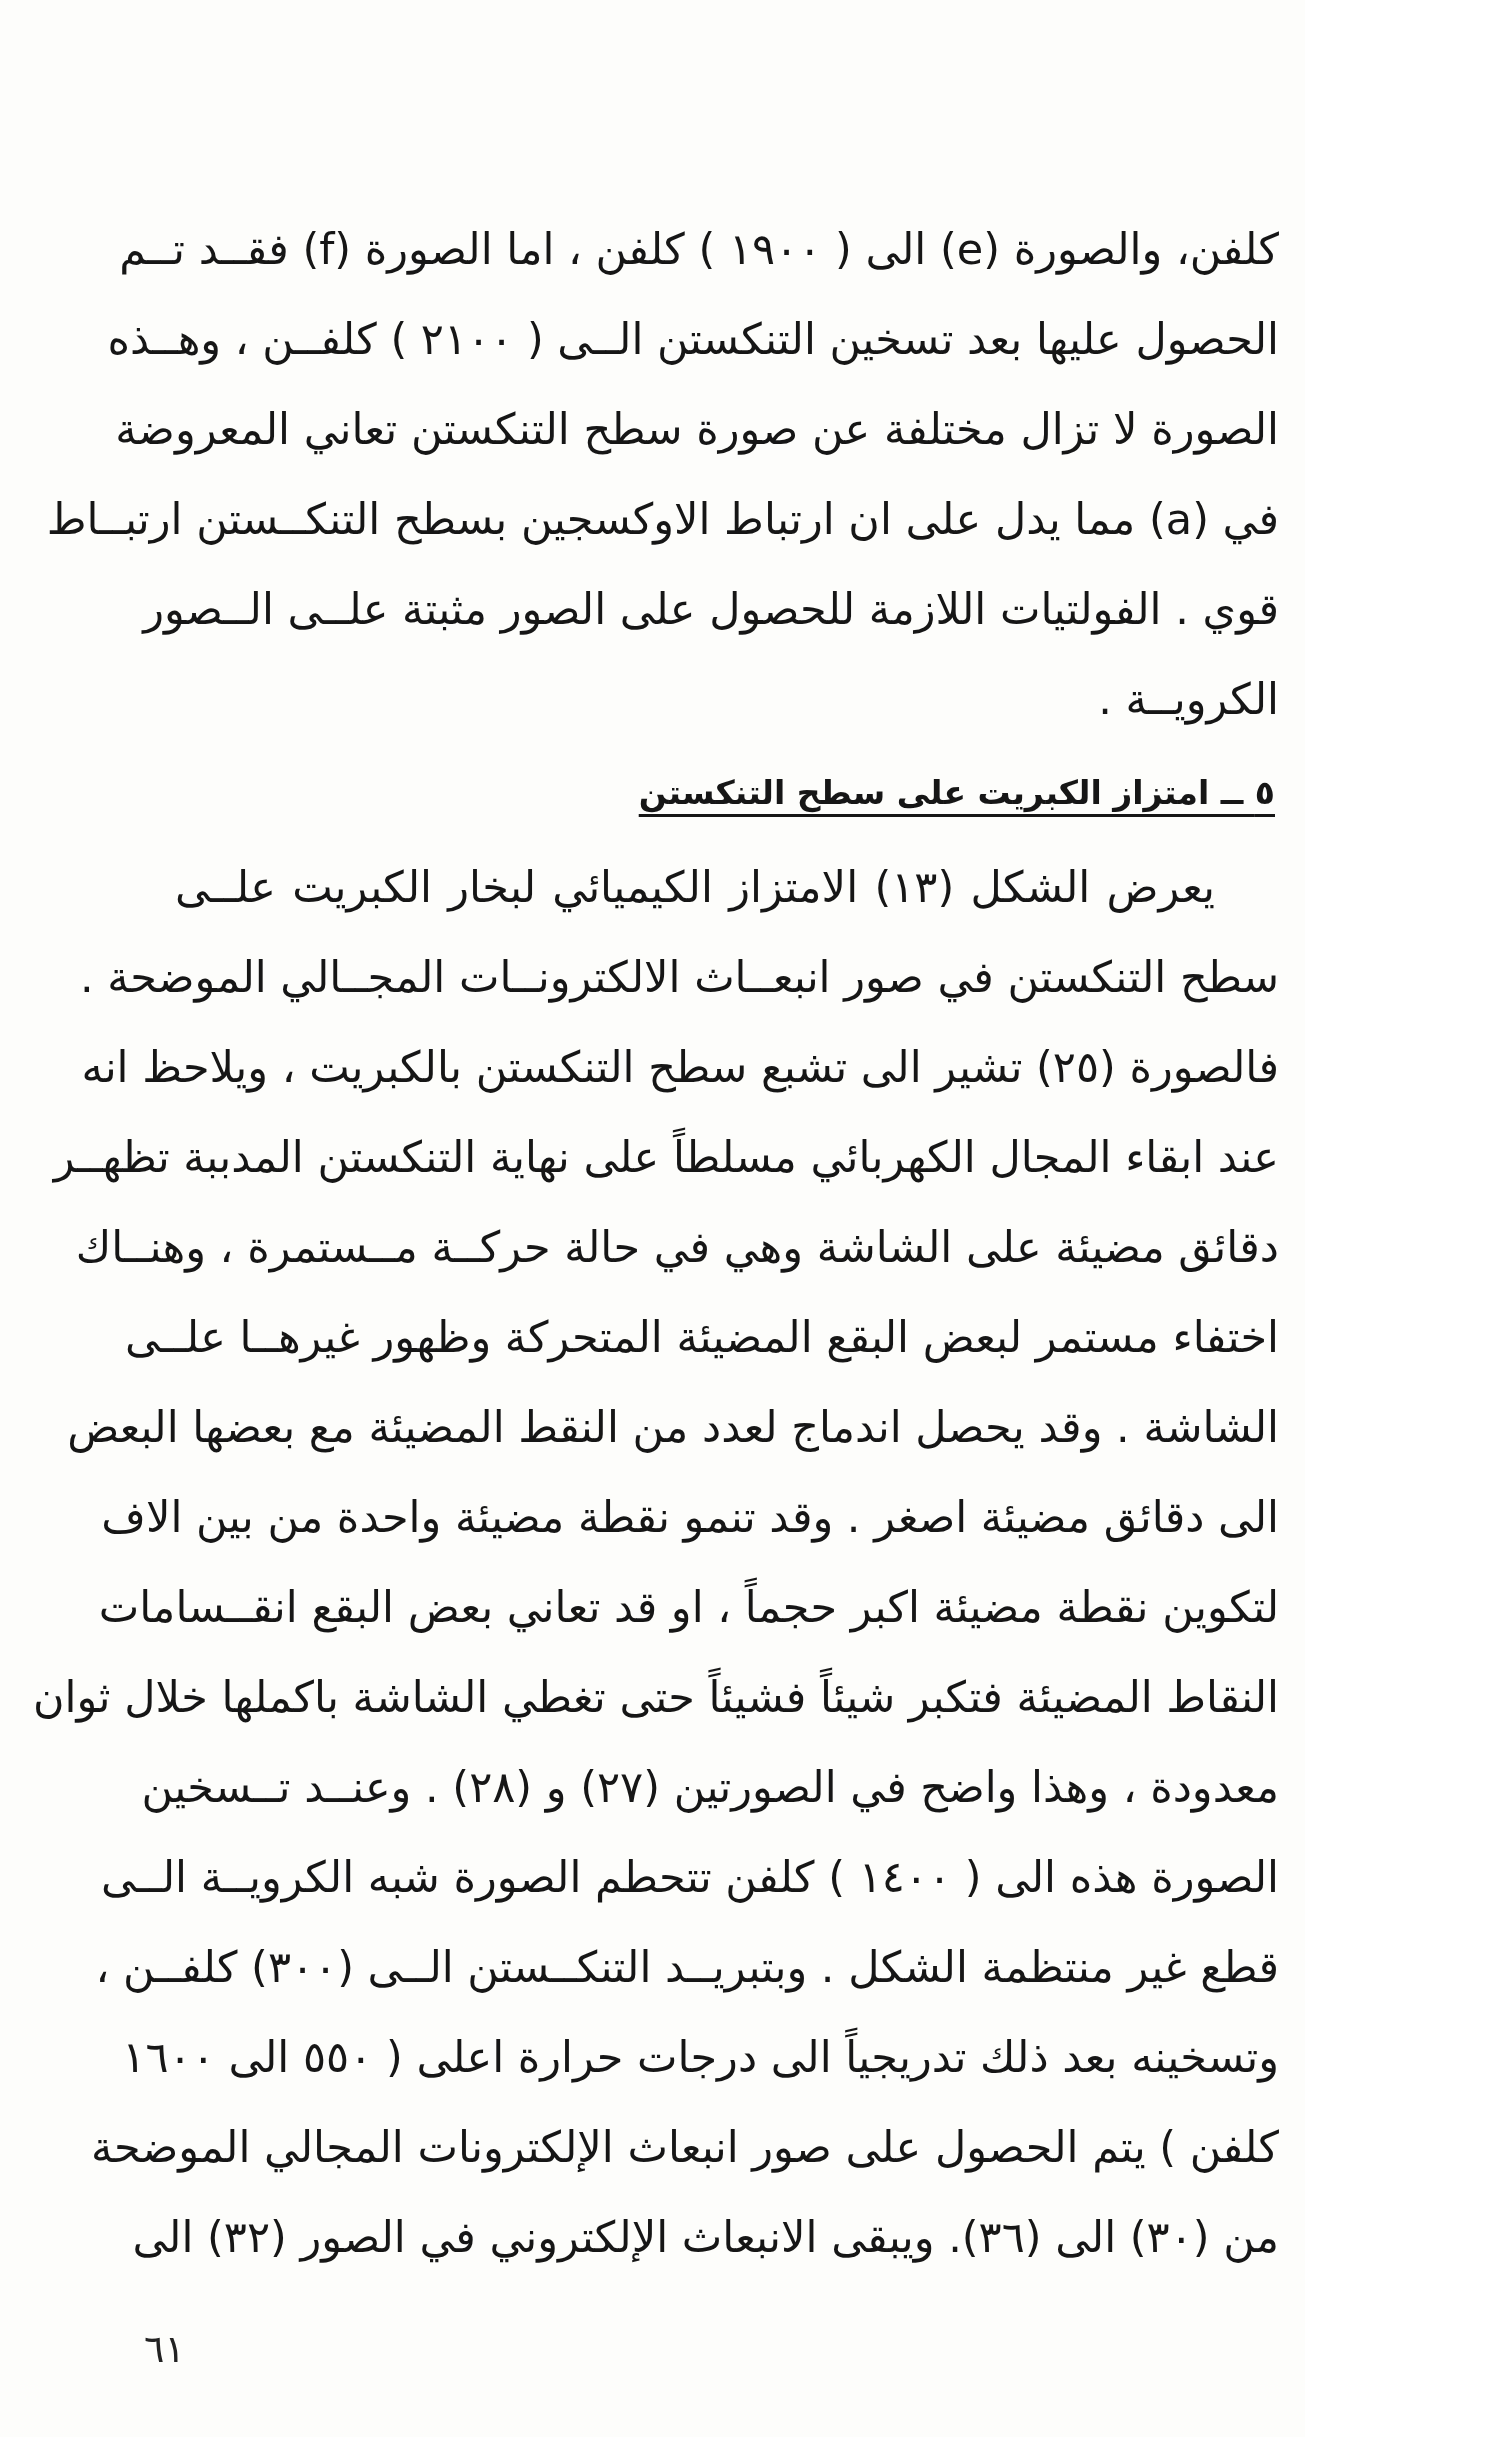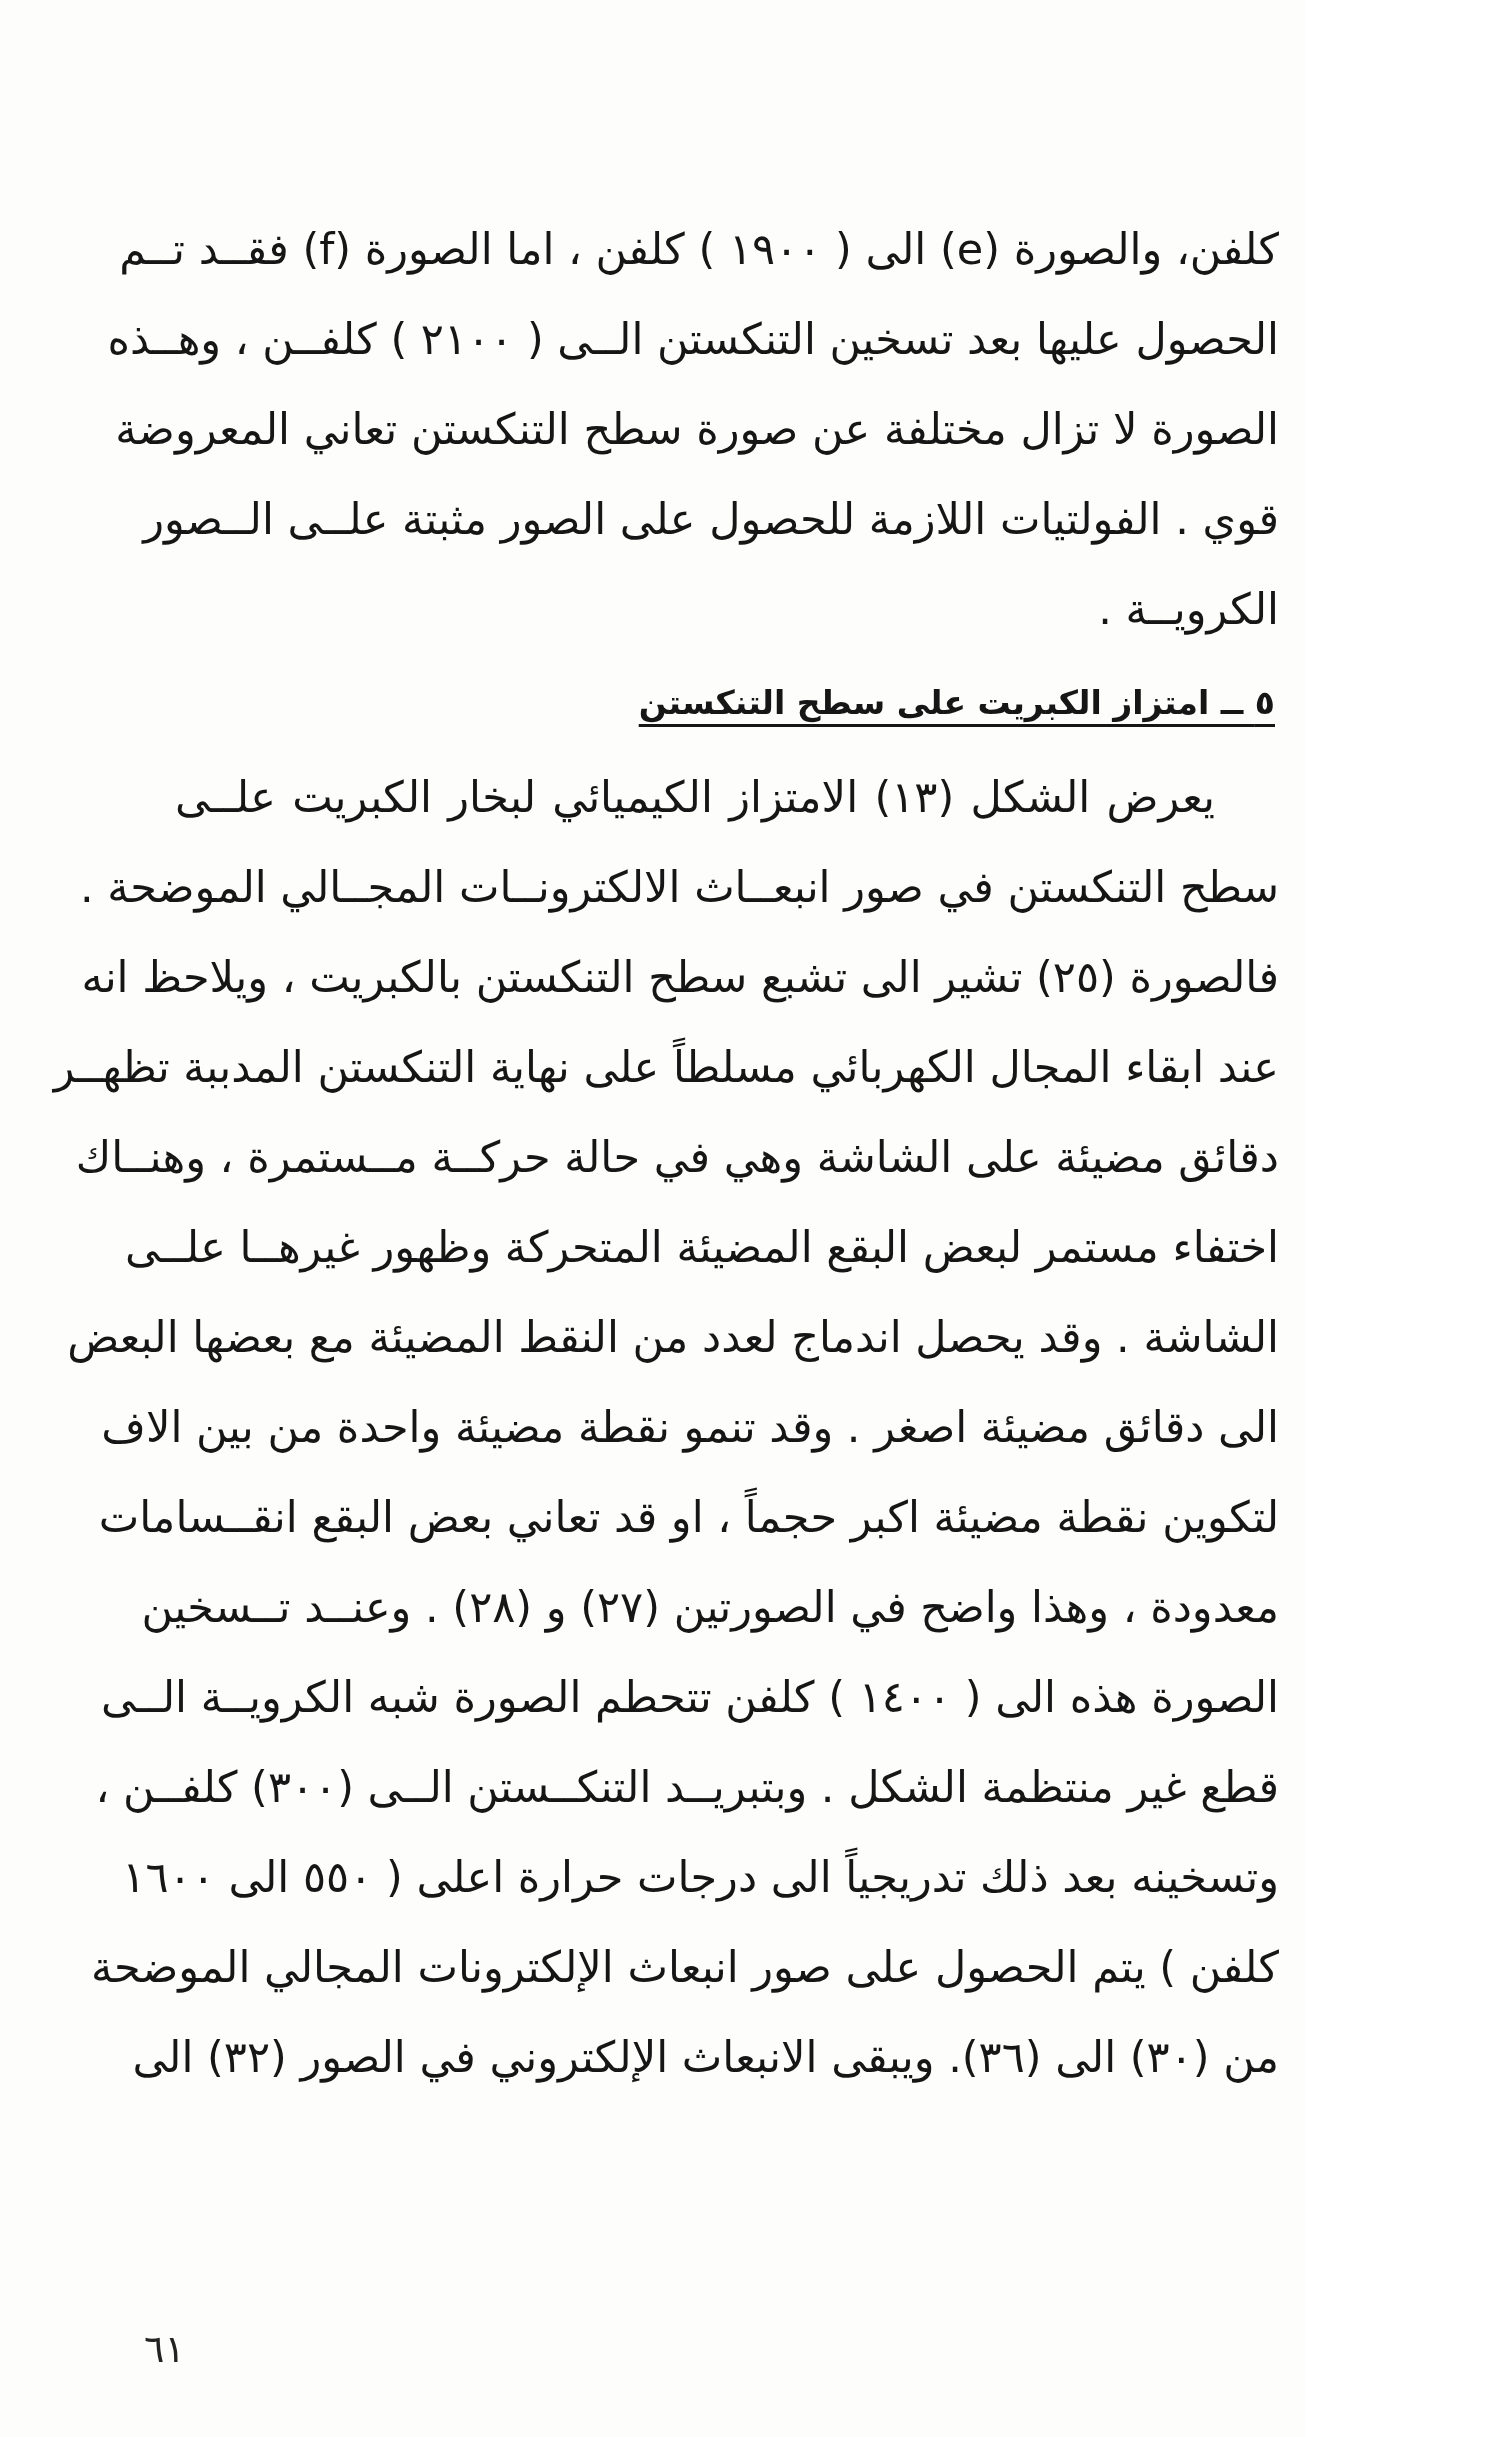--- a/index.html
+++ b/index.html
@@ -63,34 +63,36 @@
 </style>
 </head>
 <body>
 
 <div class="page">
   <div class="text-block">
 
     <div class="line">كلفن، والصورة (e) الى ( ١٩٠٠ ) كلفن ، اما الصورة (f) فقــد تــم</div>
     <div class="line">الحصول عليها بعد تسخين التنكستن الــى ( ٢١٠٠ ) كلفــن ، وهــذه</div>
     <div class="line">الصورة لا تزال مختلفة عن صورة سطح التنكستن تعاني المعروضة</div>
+    <div class="line">في (a) مما يدل على ان ارتباط الاوكسجين بسطح التنكــستن ارتبــاط</div>
     <div class="line">قوي . الفولتيات اللازمة للحصول على الصور مثبتة علــى الــصور</div>
     <div class="line short">الكرويــة .</div>
 
     <h2 class="heading"><span>٥ ــ امتزاز الكبريت على سطح التنكستن</span></h2>
 
     <div class="line indent">يعرض الشكل (١٣) الامتزاز الكيميائي لبخار الكبريت علــى</div>
     <div class="line">سطح التنكستن في صور انبعــاث الالكترونــات المجــالي الموضحة .</div>
     <div class="line">فالصورة (٢٥) تشير الى تشبع سطح التنكستن بالكبريت ، ويلاحظ انه</div>
     <div class="line">عند ابقاء المجال الكهربائي مسلطاً على نهاية التنكستن المدببة تظهــر</div>
     <div class="line">دقائق مضيئة على الشاشة وهي في حالة حركــة مــستمرة ، وهنــاك</div>
     <div class="line">اختفاء مستمر لبعض البقع المضيئة المتحركة وظهور غيرهــا علــى</div>
     <div class="line">الشاشة . وقد يحصل اندماج لعدد من النقط المضيئة مع بعضها البعض</div>
     <div class="line">الى دقائق مضيئة اصغر . وقد تنمو نقطة مضيئة واحدة من بين الاف</div>
     <div class="line">لتكوين نقطة مضيئة اكبر حجماً ، او قد تعاني بعض البقع انقــسامات</div>
+    <div class="line">النقاط المضيئة فتكبر شيئاً فشيئاً حتى تغطي الشاشة باكملها خلال ثوان</div>
     <div class="line">معدودة ، وهذا واضح في الصورتين (٢٧) و (٢٨) . وعنــد تــسخين</div>
     <div class="line">الصورة هذه الى ( ١٤٠٠ ) كلفن تتحطم الصورة شبه الكرويــة الــى</div>
     <div class="line">قطع غير منتظمة الشكل . وبتبريــد التنكــستن الــى (٣٠٠) كلفــن ،</div>
     <div class="line">وتسخينه بعد ذلك تدريجياً الى درجات حرارة اعلى ( ٥٥٠ الى ١٦٠٠</div>
     <div class="line">كلفن ) يتم الحصول على صور انبعاث الإلكترونات المجالي الموضحة</div>
     <div class="line">من (٣٠) الى (٣٦). ويبقى الانبعاث الإلكتروني في الصور (٣٢) الى</div>
 
   </div>
 
   <div class="page-number">٦١</div>

